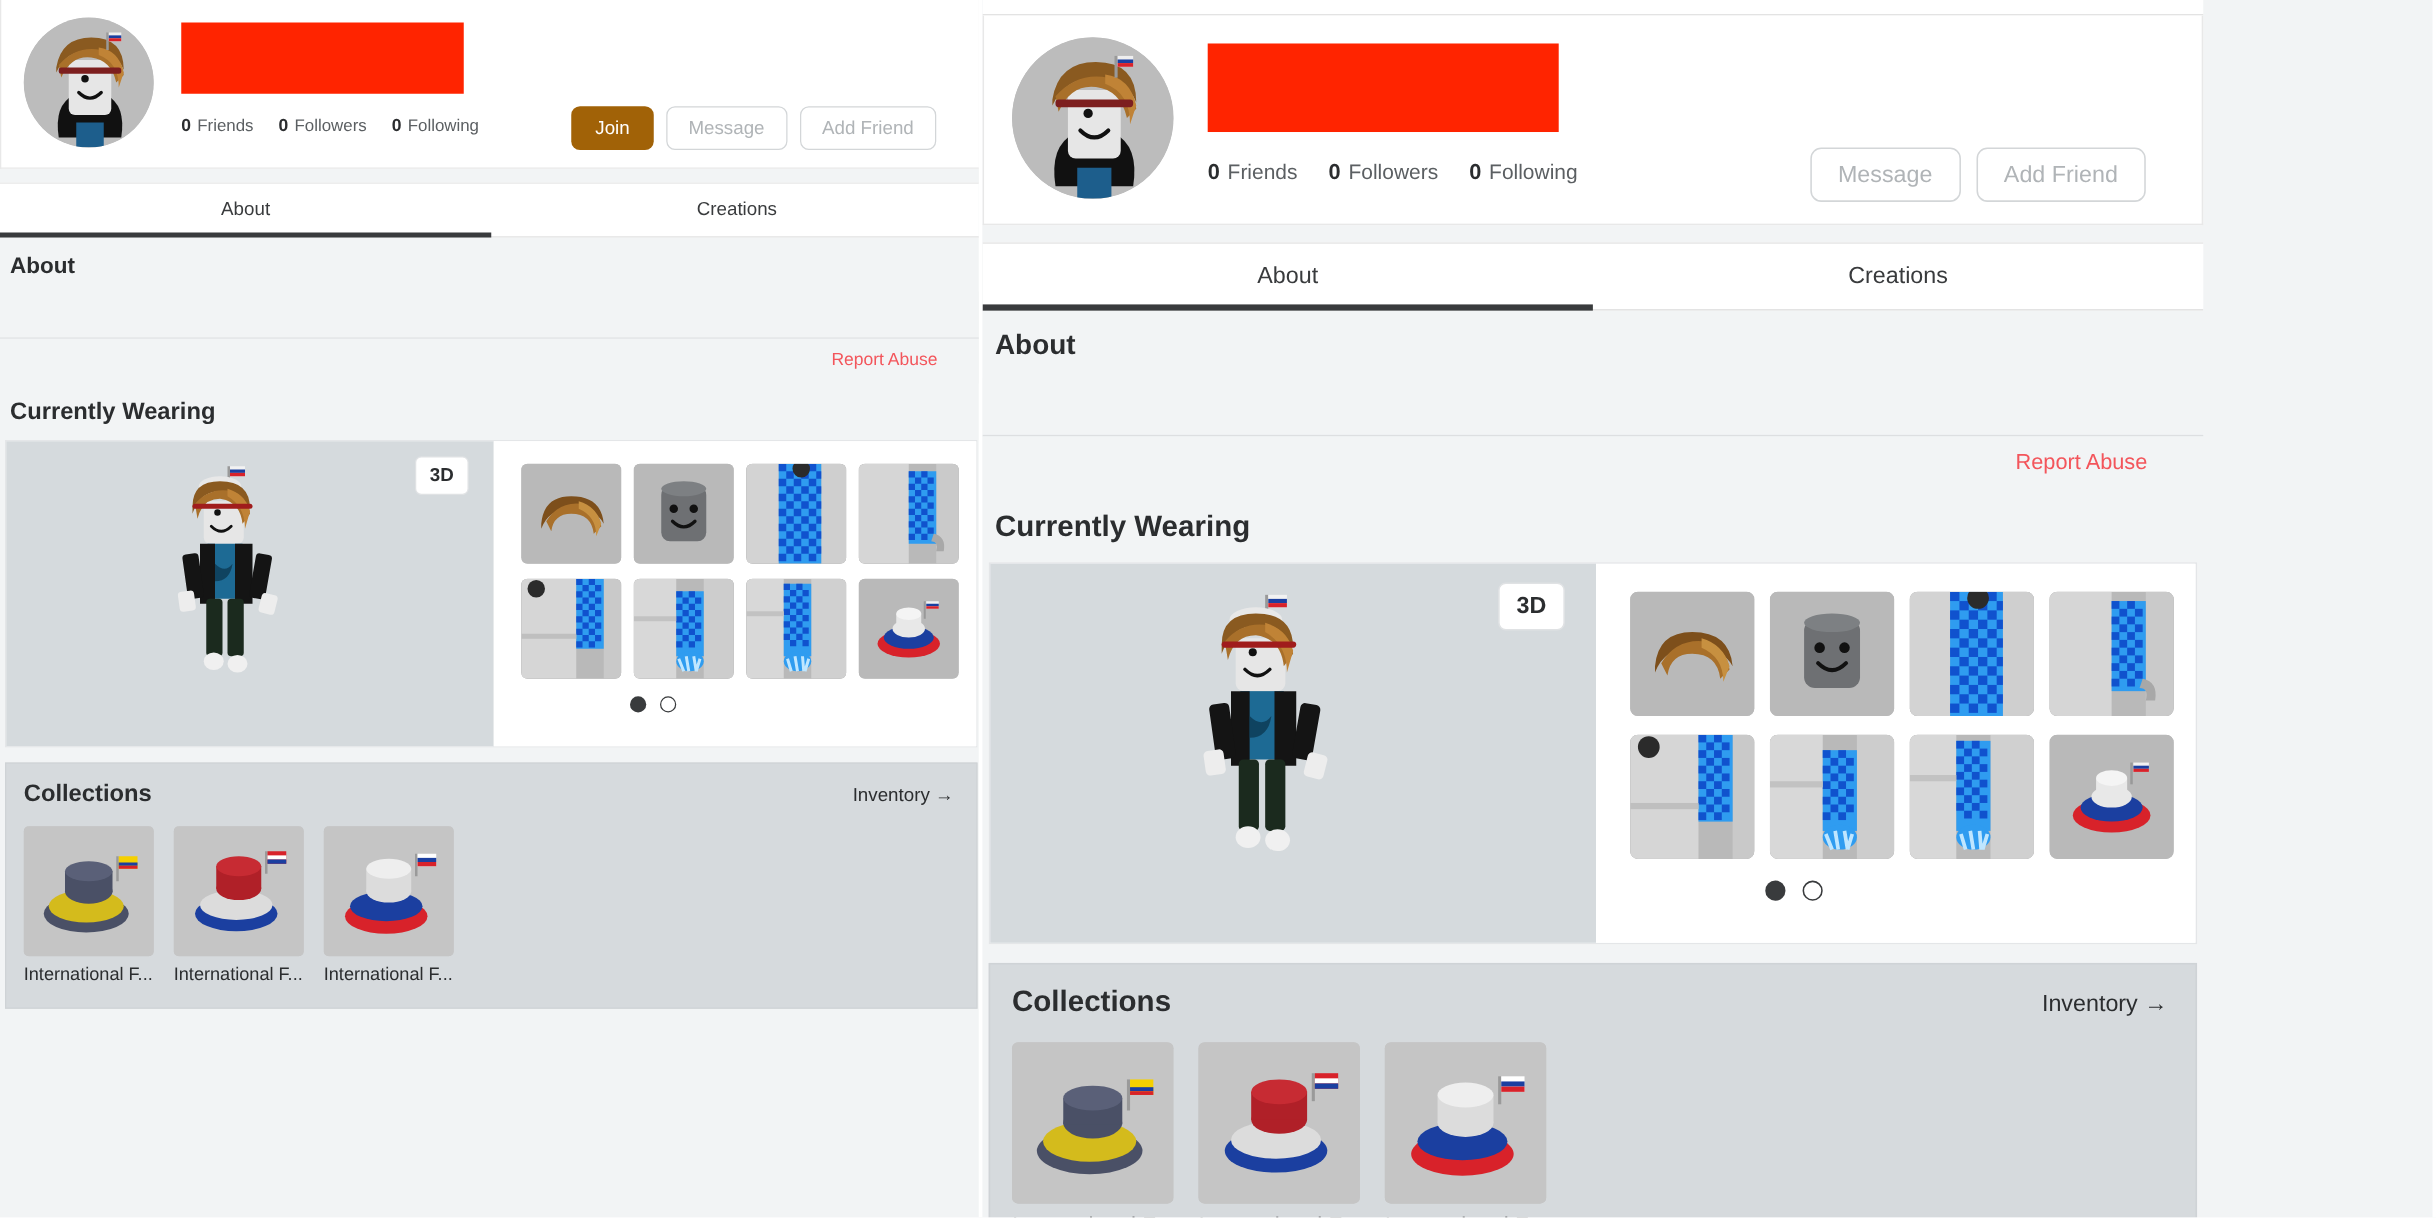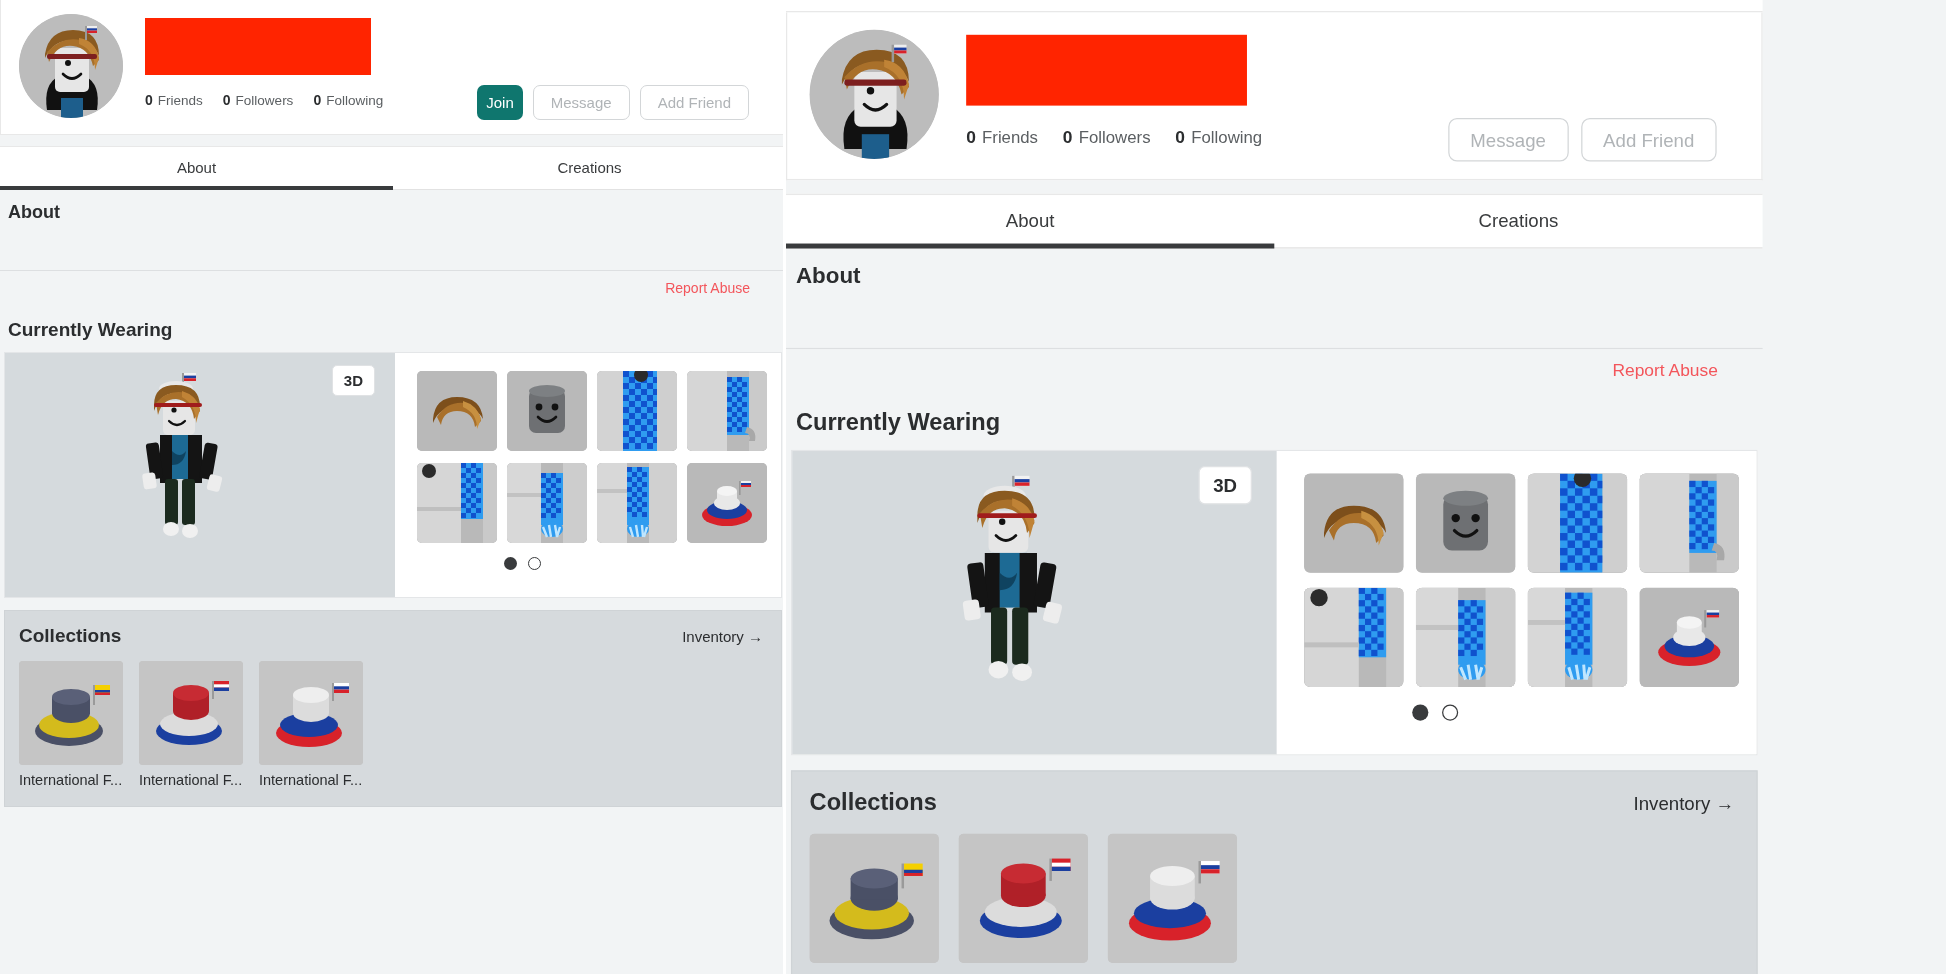--- a/index.html
+++ b/index.html
@@ -67,22 +67,22 @@
   .btn {
     font-family: "Liberation Sans", sans-serif;
     font-size: 15px;
     border-radius: 7px;
     padding: 8px 17px;
     cursor: pointer;
     line-height: 1.15;
     white-space: nowrap;
   }
   .btn-join {
-    background: #0f766e; color: #ffffff; border: none; font-weight: 400;
-    padding: 9px 9px;
+    background: #a16207; color: #ffffff; border: none; font-weight: 400;
+    padding: 9px 19px;
     margin-left: 47px;
   }
   .btn-outline {
     background: #ffffff; color: #b0b4b7; border: 1px solid #d3d6d8;
     padding: 8px 17px;
   }
 
   
   .tabs-wrap { background: #f2f4f5; padding-top: 11px; }
   .tabs {

